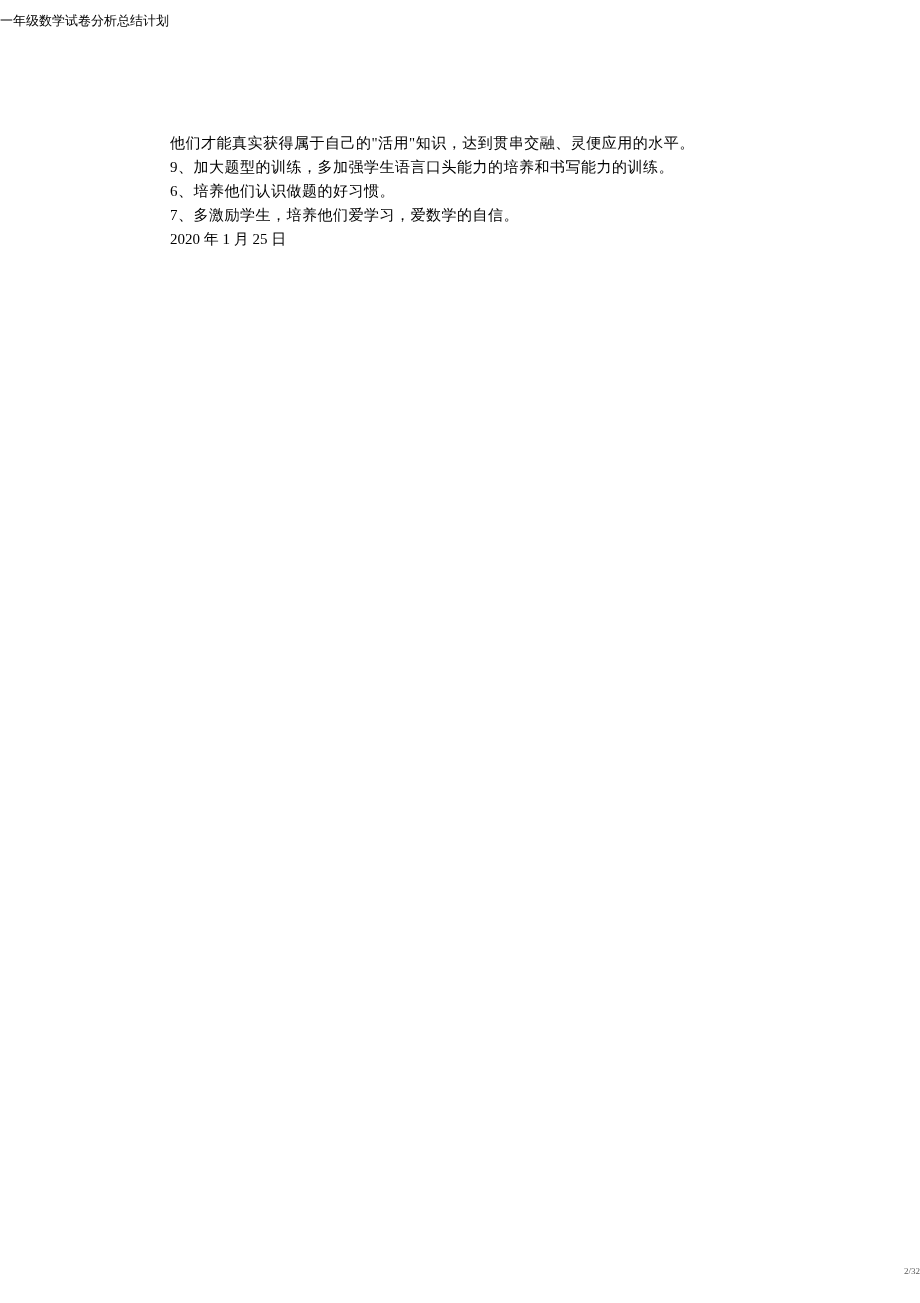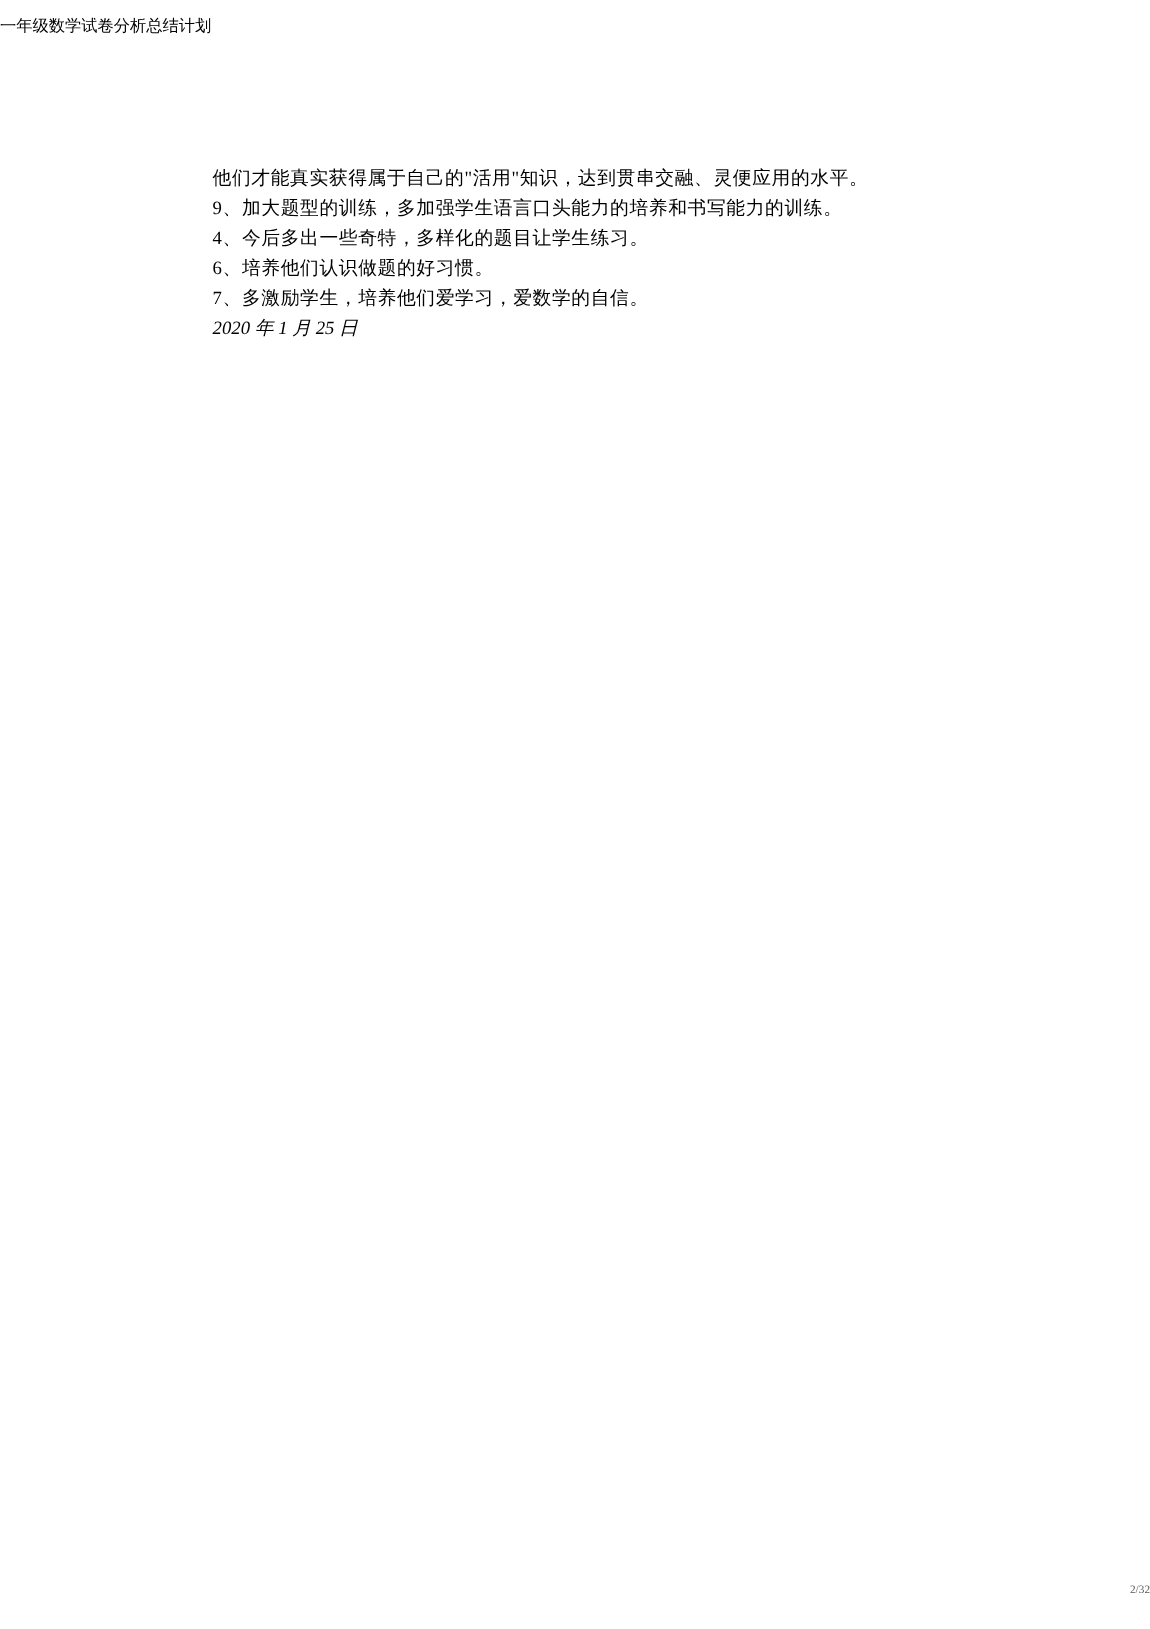--- a/index.html
+++ b/index.html
@@ -31,21 +31,20 @@
       line-height: 1.6;
       color: #000000;
       font-family: "SimSun", "宋体", serif;
       letter-spacing: 0.5px;
     }
     .date-line {
       font-size: 15px;
       line-height: 1.6;
       color: #000000;
       font-family: "SimSun", "宋体", serif;
-      font-style: italic;
     }
     .date-num {
       font-family: "Times New Roman", serif;
     }
     .footer {
       position: absolute;
       bottom: 27px;
       left: 0;
       right: 0;
       text-align: right;
@@ -57,21 +56,20 @@
 </head>
 <body>
 
 <div class="header">
   <span>一年级数学试卷分析总结计划</span>
 </div>
 
 <div class="content">
   <div class="line">他们才能真实获得属于自己的"活用"知识，达到贯串交融、灵便应用的水平。</div>
   <div class="line">9、加大题型的训练，多加强学生语言口头能力的培养和书写能力的训练。</div>
-  <div class="line">4、今后多出一些奇特，多样化的题目让学生练习。</div>
   <div class="line">6、培养他们认识做题的好习惯。</div>
   <div class="line">7、多激励学生，培养他们爱学习，爱数学的自信。</div>
   <div class="date-line">
     <span class="date-num">2020</span><span> 年 </span><span class="date-num">1</span><span> 月 </span><span class="date-num">25</span><span> 日</span>
   </div>
 </div>
 
 <div class="footer">
   <span>2</span><span>/</span><span>32</span>
 </div>

